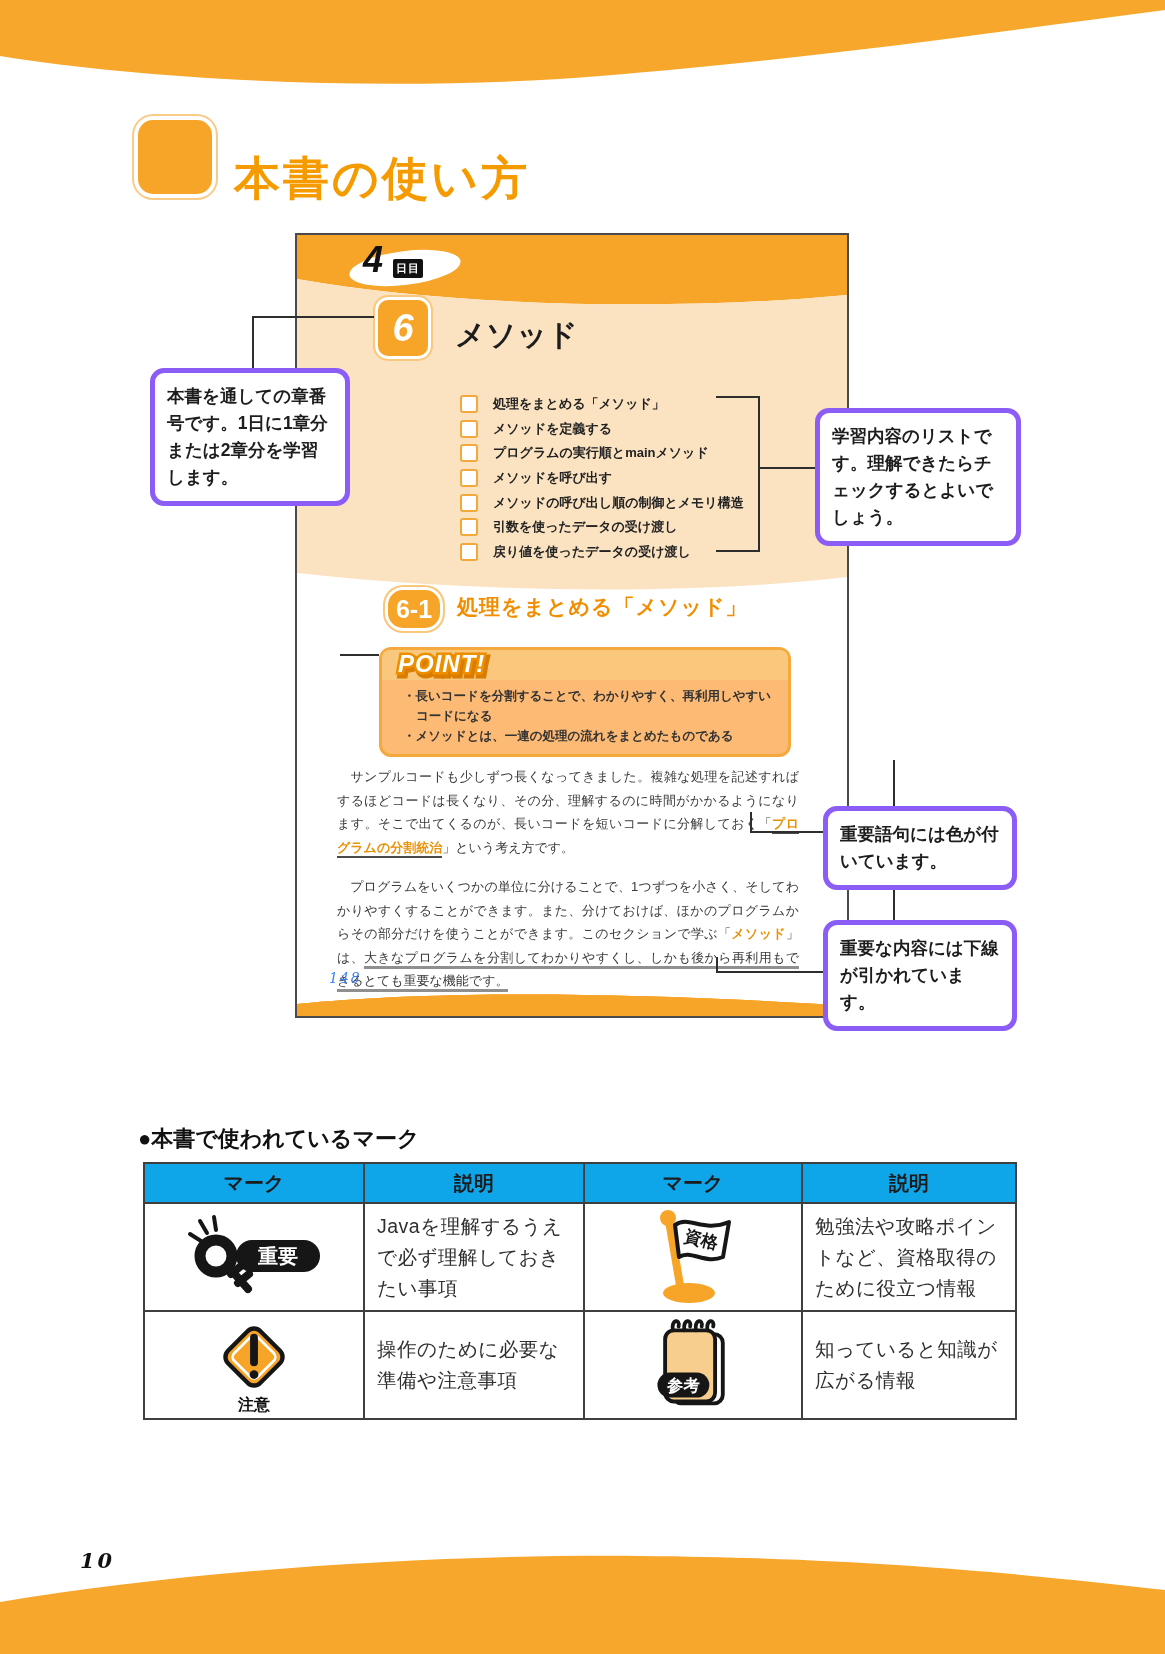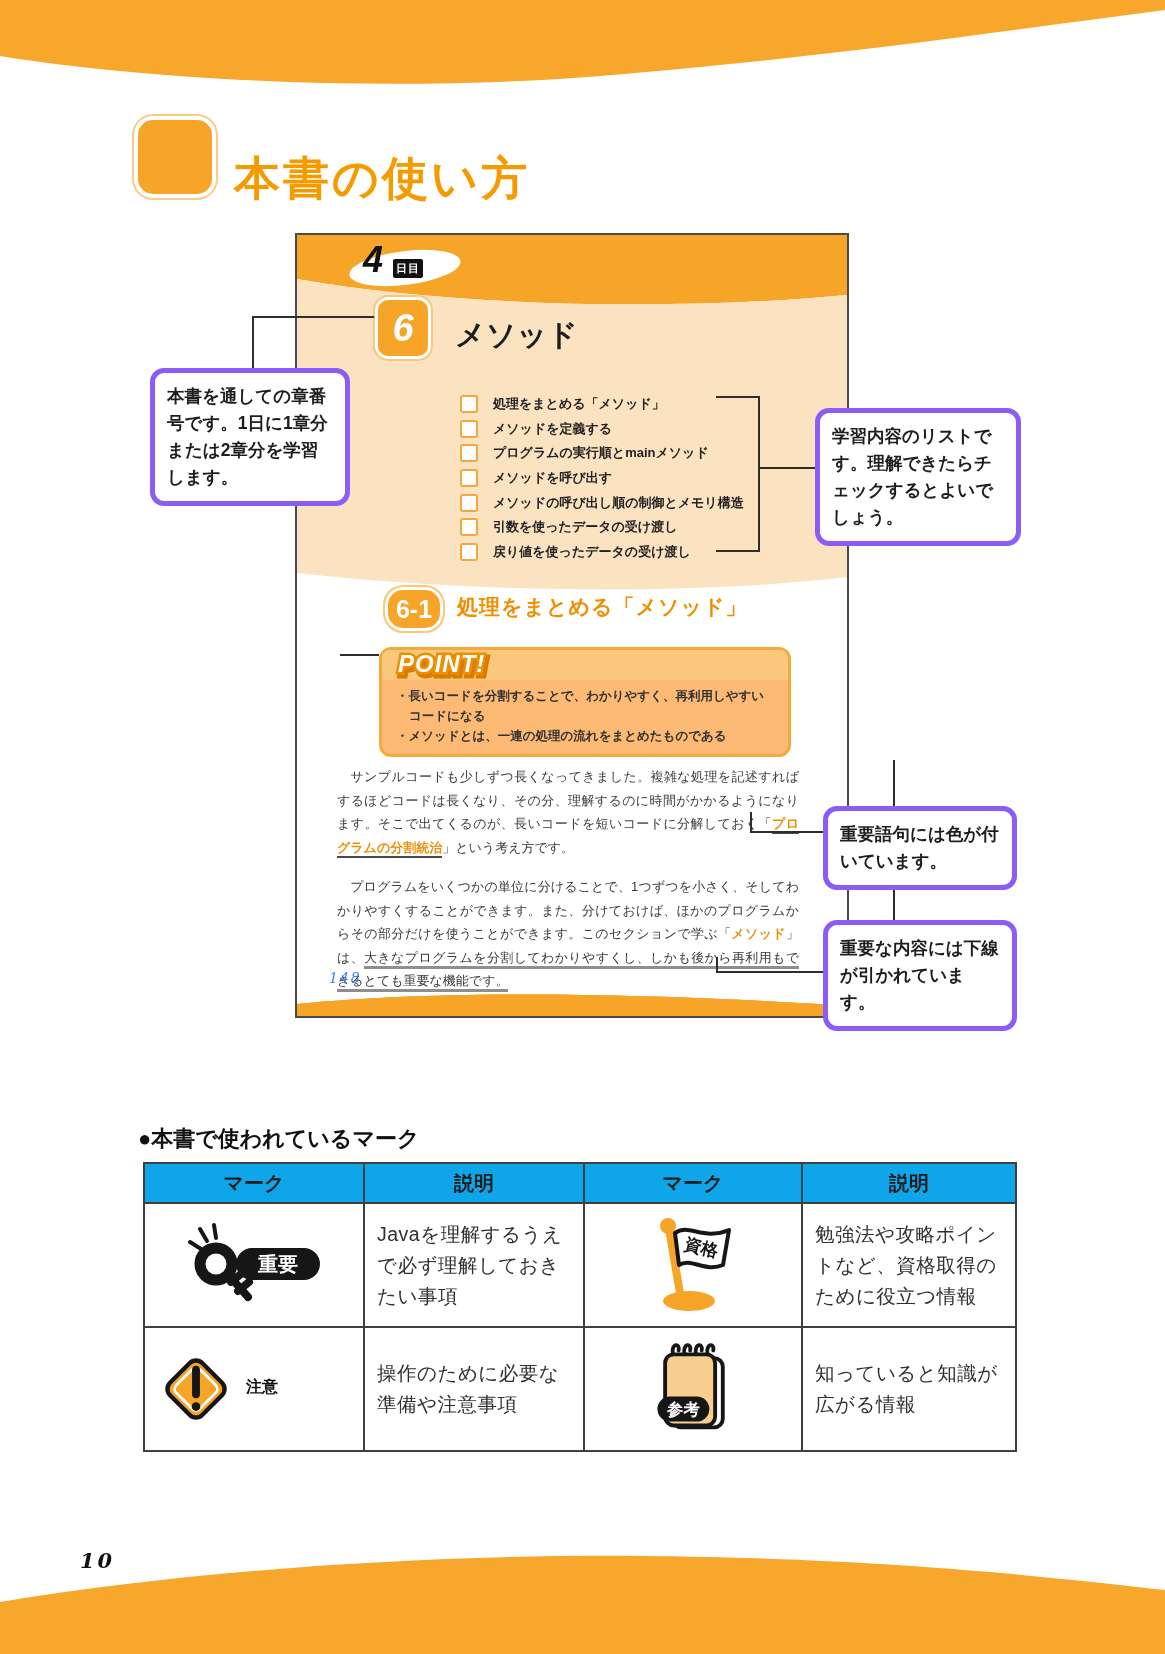--- a/index.html
+++ b/index.html
@@ -30,21 +30,21 @@
   .cl-row{display:flex;align-items:center;height:24.6px;}
   .cb{width:14px;height:14px;border:2px solid #F2A83A;background:#fff;border-radius:3px;
       display:inline-block;margin-right:15px;flex:none;}
   .cl-text{font-size:13px;font-weight:700;color:#222;}
   .sec-title{position:absolute;left:160px;top:358px;font-size:21px;font-weight:900;color:#F18E00;
       letter-spacing:1px;z-index:2;}
   .point{position:absolute;left:82px;top:412px;width:406px;height:104px;border:3px solid #F5A93C;
       border-radius:12px;background:#fdba74;z-index:2;}
   .point-head{height:30px;background:#F9C87D;border-radius:8px 8px 0 0;}
   .point-logo{position:absolute;left:10px;top:-7px;}
-  .point-body{padding:6px 12px 0 14px;font-size:12.5px;line-height:20px;color:#333;font-weight:600;}
+  .point-body{padding:6px 12px 0 21px;font-size:12.5px;line-height:20px;color:#333;font-weight:600;}
   .point-bullet{text-indent:-13px;padding-left:13px;}
   .para{position:absolute;left:40px;width:462px;font-size:13px;line-height:23.5px;color:#3a3a3a;
       text-align:justify;z-index:2;font-weight:500;}
   .seg-normal{}
   .seg-keyword{color:#E8920A;font-weight:700;}
   .seg-keyword-underline{color:#E8920A;font-weight:700;border-bottom:2.5px solid #4a4a4a;padding-bottom:1px;}
   .seg-underline{border-bottom:3px solid #8f8f8f;padding-bottom:1px;}
   .mp-pagenum{position:absolute;left:32px;top:735px;font-family:"DejaVu Serif",serif;font-style:italic;
       font-size:14px;color:#3b82f6;z-index:2;letter-spacing:2px;}
   
@@ -52,23 +52,23 @@
       padding:10px 12px;font-size:17.5px;line-height:27px;color:#1d1d1d;z-index:5;font-weight:600;}
   .conn{position:absolute;background:#2e2e2e;z-index:4;}
   
   .marks-heading{position:absolute;left:138px;top:1124px;font-size:22px;font-weight:600;color:#111;z-index:1;}
   .marks-table{position:absolute;left:143px;top:1162px;width:872px;border-collapse:collapse;z-index:1;
       table-layout:fixed;}
   .marks-table th,.marks-table td{border:2px solid #3f3f3f;}
   .marks-table th{background:#0ea5e9;font-size:20px;font-weight:600;color:#1c1c1c;height:36px;}
   .marks-table td{height:98px;vertical-align:middle;}
   .mark-cell{text-align:center;}
-  .desc-cell{font-size:19.5px;line-height:31px;color:#2f2f2f;padding:12px 12px;font-weight:500;
+  .desc-cell{font-size:19.5px;line-height:31px;color:#2f2f2f;padding:4px 12px;font-weight:500;
       letter-spacing:0.5px;margin-left:11px;}
-  .icon-stack{display:flex;align-items:center;}
+  .icon-stack{display:flex;flex-direction:column;align-items:center;}
   .icon-caption{font-size:16px;font-weight:800;color:#111;margin-top:-4px;}
   .footer-pagenum{position:absolute;left:80px;top:1548px;font-family:"DejaVu Serif",serif;
       font-style:italic;font-weight:700;font-size:21px;color:#111;letter-spacing:3px;z-index:2;}
 </style>
 </head>
 <body>
 
 <div id="page">
 
   <svg class="wave" style="top:0" width="1165" height="100" viewBox="0 0 1165 100">

